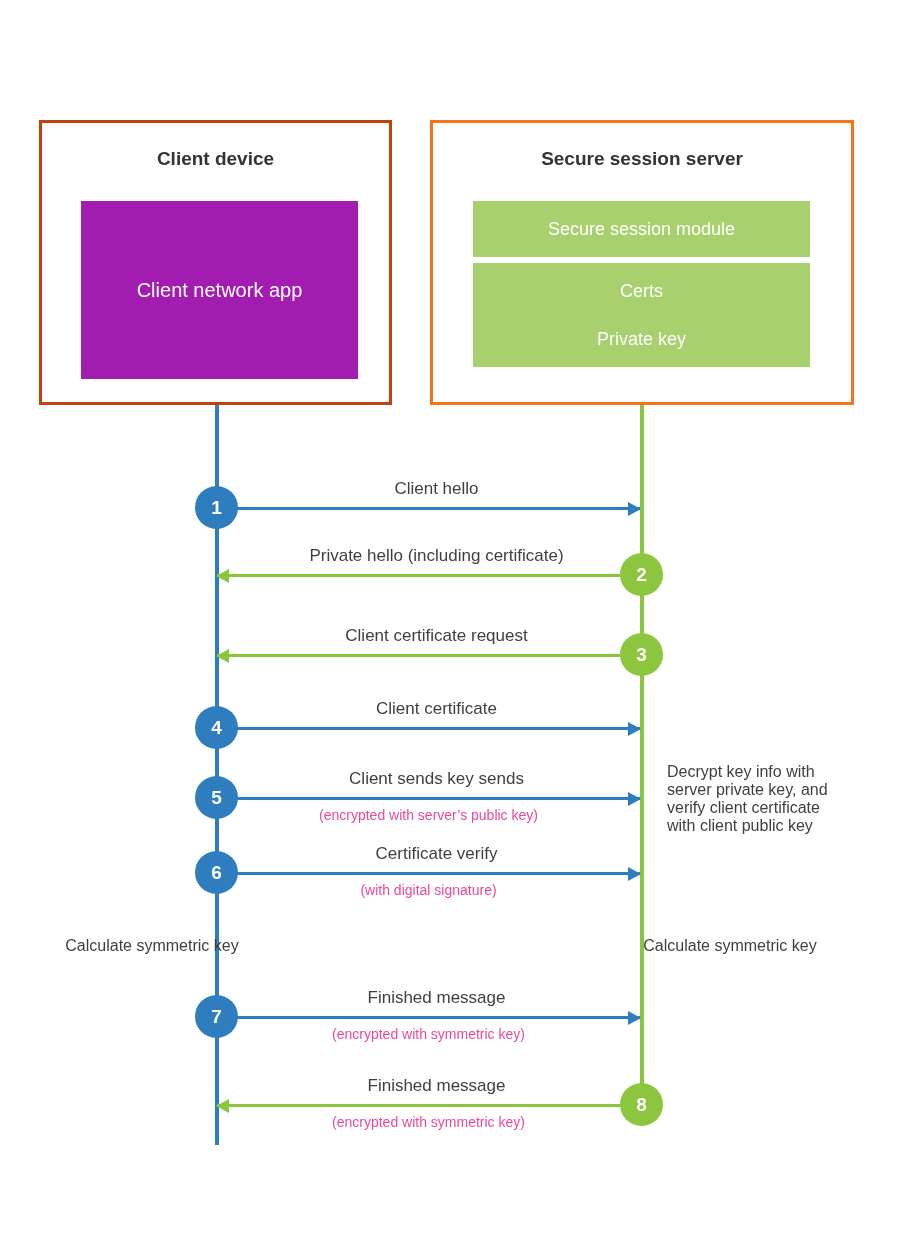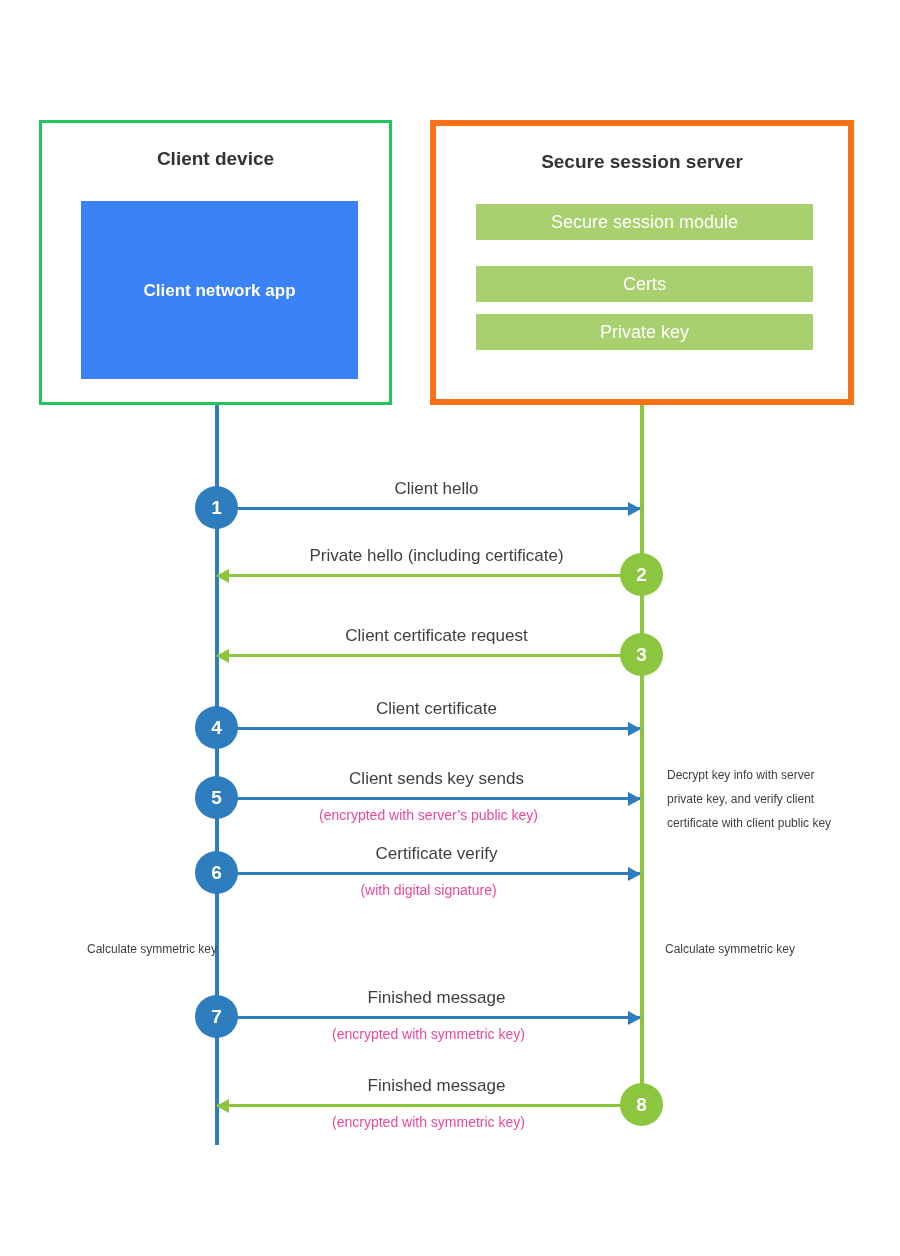--- a/index.html
+++ b/index.html
@@ -14,37 +14,37 @@
   #stage{position:absolute;left:0;top:0;width:900px;height:1256px;}
 
   .title{
     position:absolute;left:36px;top:27px;
     font-size:25px;font-weight:400;letter-spacing:.1px;
     color:#585858;white-space:nowrap;
   }
 
   
   .party-box{position:absolute;background:#ffffff;box-sizing:border-box;}
-  #client-box{left:39px;top:120px;width:353px;height:285px;border:3px solid #22c55e;}
-  #server-box{left:430px;top:120px;width:424px;height:285px;border:6px solid #f97316;}
+  #client-box{left:39px;top:120px;width:353px;height:285px;border:3px solid #c2410c;}
+  #server-box{left:430px;top:120px;width:424px;height:285px;border:3px solid #f97316;}
 
   .party-title{
     position:absolute;left:0;right:0;top:25px;text-align:center;
     font-size:19px;font-weight:700;color:#333333;
   }
 
   .client-app{
     position:absolute;left:39px;top:78px;width:277px;height:178px;
-    background:#3b82f6;color:#ffffff;
+    background:#a21caf;color:#ffffff;
     display:flex;align-items:center;justify-content:center;text-align:center;
-    font-size:17px;line-height:27px;font-weight:700;
+    font-size:20px;line-height:27px;font-weight:400;
   }
 
   .srv-bar{
-    position:absolute;left:40px;width:337px;height:36px;
+    position:absolute;left:40px;width:337px;height:56px;
     background:#A8D06E;color:#ffffff;
     display:flex;align-items:center;justify-content:center;
     font-size:18px;font-weight:400;
   }
   #srv-bar-0{top:78px;}
   #srv-bar-1{top:140px;text-align:right;}
   #srv-bar-2{top:188px;}
 
   
   .lifeline{position:absolute;width:4px;}
@@ -82,21 +82,21 @@
     top:-28px;left:8px;
   }
   .msg-sub{
     position:absolute;width:100%;text-align:center;
     font-size:14px;color:#ec4899;white-space:nowrap;
     top:10px;left:0;
   }
 
   
   .note{
-    position:absolute;font-size:12px;line-height:24px;color:#3f3f3f;
+    position:absolute;font-size:16px;line-height:18px;color:#3f3f3f;
   }
   #note-decrypt{left:667px;top:763px;width:175px;text-align:left;}
   #note-calc-client{left:62px;top:937px;width:180px;text-align:center;}
   #note-calc-server{left:640px;top:937px;width:180px;text-align:center;}
 </style>
 </head>
 <body>
 
 <div id="stage">
 

